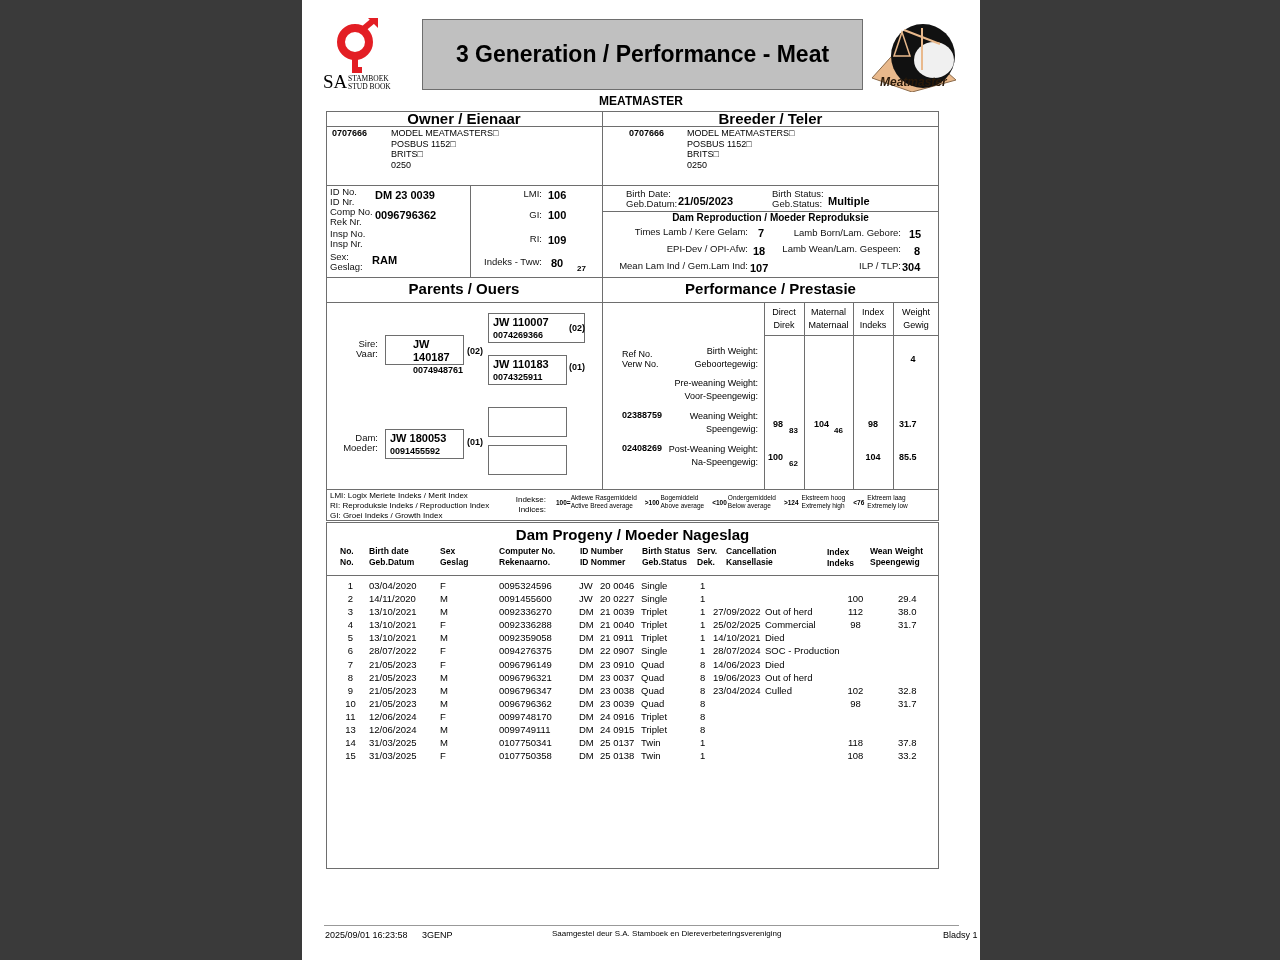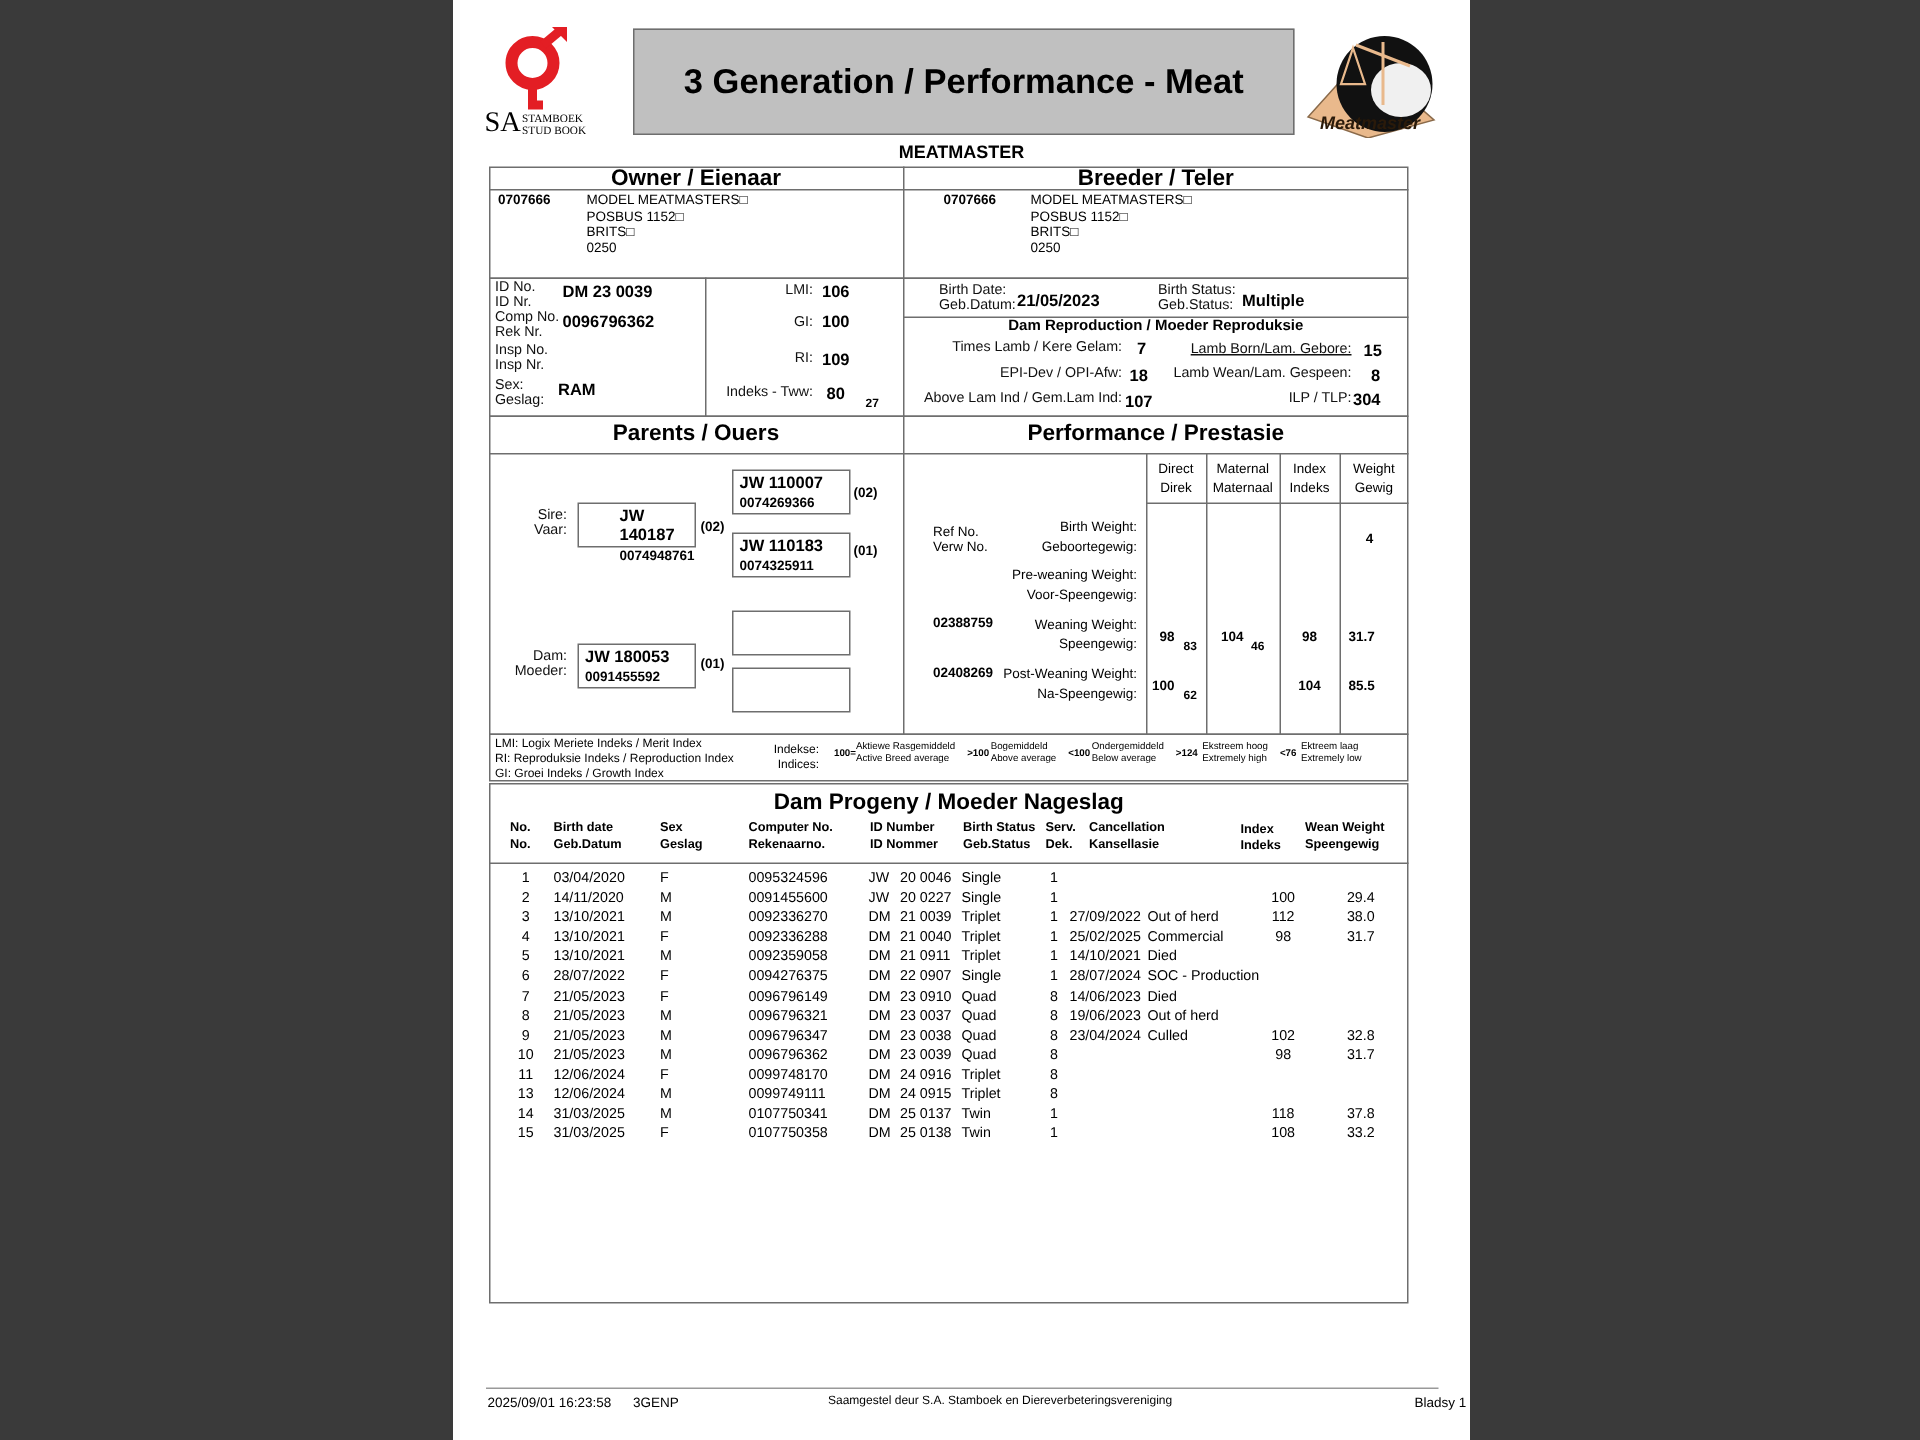--- a/index.html
+++ b/index.html
@@ -123,23 +123,23 @@
       <div>Birth Status:</div>
       <div>Geb.Status:</div>
     </div>
   <div class="abs b s11" style="left:526px;top:195px;">Multiple</div>
 
   <div class="abs b s10" style="left:300px;width:337px;top:212px;text-align:center;">Dam  Reproduction / Moeder  Reproduksie</div>
   <div class="abs lbl right" style="left:300px;width:146px;top:227px;">Times Lamb  / Kere Gelam:</div>
   <div class="abs b s11" style="left:456px;top:227px;">7</div>
   <div class="abs lbl right" style="left:300px;width:146px;top:244px;">EPI-Dev / OPI-Afw:</div>
   <div class="abs b s11" style="left:451px;top:245px;">18</div>
-  <div class="abs lbl right" style="left:300px;width:146px;top:261px;">Above Lam Ind / Gem.Lam Ind:</div>
+  <div class="abs lbl right" style="left:300px;width:146px;top:261px;">Mean Lam Ind / Gem.Lam Ind:</div>
   <div class="abs b s11" style="left:448px;top:262px;">107</div>
-  <div class="abs lbl right" style="left:470px;width:129px;top:228px;text-decoration:underline;">Lamb Born/Lam. Gebore:</div>
+  <div class="abs lbl right" style="left:470px;width:129px;top:228px;">Lamb Born/Lam. Gebore:</div>
   <div class="abs b s11" style="left:607px;top:228px;">15</div>
   <div class="abs lbl right" style="left:470px;width:129px;top:244px;">Lamb Wean/Lam. Gespeen:</div>
   <div class="abs b s11" style="left:612px;top:245px;">8</div>
   <div class="abs lbl right" style="left:500px;width:99px;top:261px;">ILP / TLP:</div>
   <div class="abs b s11" style="left:600px;top:261px;">304</div>
 
   <div class="box" style="left:24px;top:277px;width:613px;height:213px;"></div>
   <div class="vline" style="left:300px;top:277px;height:213px;"></div>
   <div class="hline" style="left:24px;top:302px;width:613px;"></div>
   <div class="sec-title" style="left:24px;top:280px;width:276px;">Parents / Ouers</div>
@@ -148,21 +148,21 @@
   <div class="abs lbl right" style="left:30px;width:46px;top:339px;">
       <div>Sire:</div>
       <div>Vaar:</div>
     </div>
   <div class="pedbox" style="left:83px;top:335px;width:79px;height:30px;padding-left:27px;">
     <div class="id">JW  140187</div>
     <div class="cn">0074948761</div>
   </div>
   <div class="abs b s9" style="left:165px;top:346px;">(02)</div>
 
-  <div class="pedbox" style="left:186px;top:313px;width:79px;height:30px;">
+  <div class="pedbox" style="left:186px;top:313px;width:97px;height:30px;">
     <div class="id">JW  110007</div>
     <div class="cn">0074269366</div>
   </div>
   <div class="abs b s9" style="left:267px;top:323px;">(02)</div>
 
   <div class="pedbox" style="left:186px;top:355px;width:79px;height:30px;">
     <div class="id">JW  110183</div>
     <div class="cn">0074325911</div>
   </div>
   <div class="abs b s9" style="left:267px;top:362px;">(01)</div>

